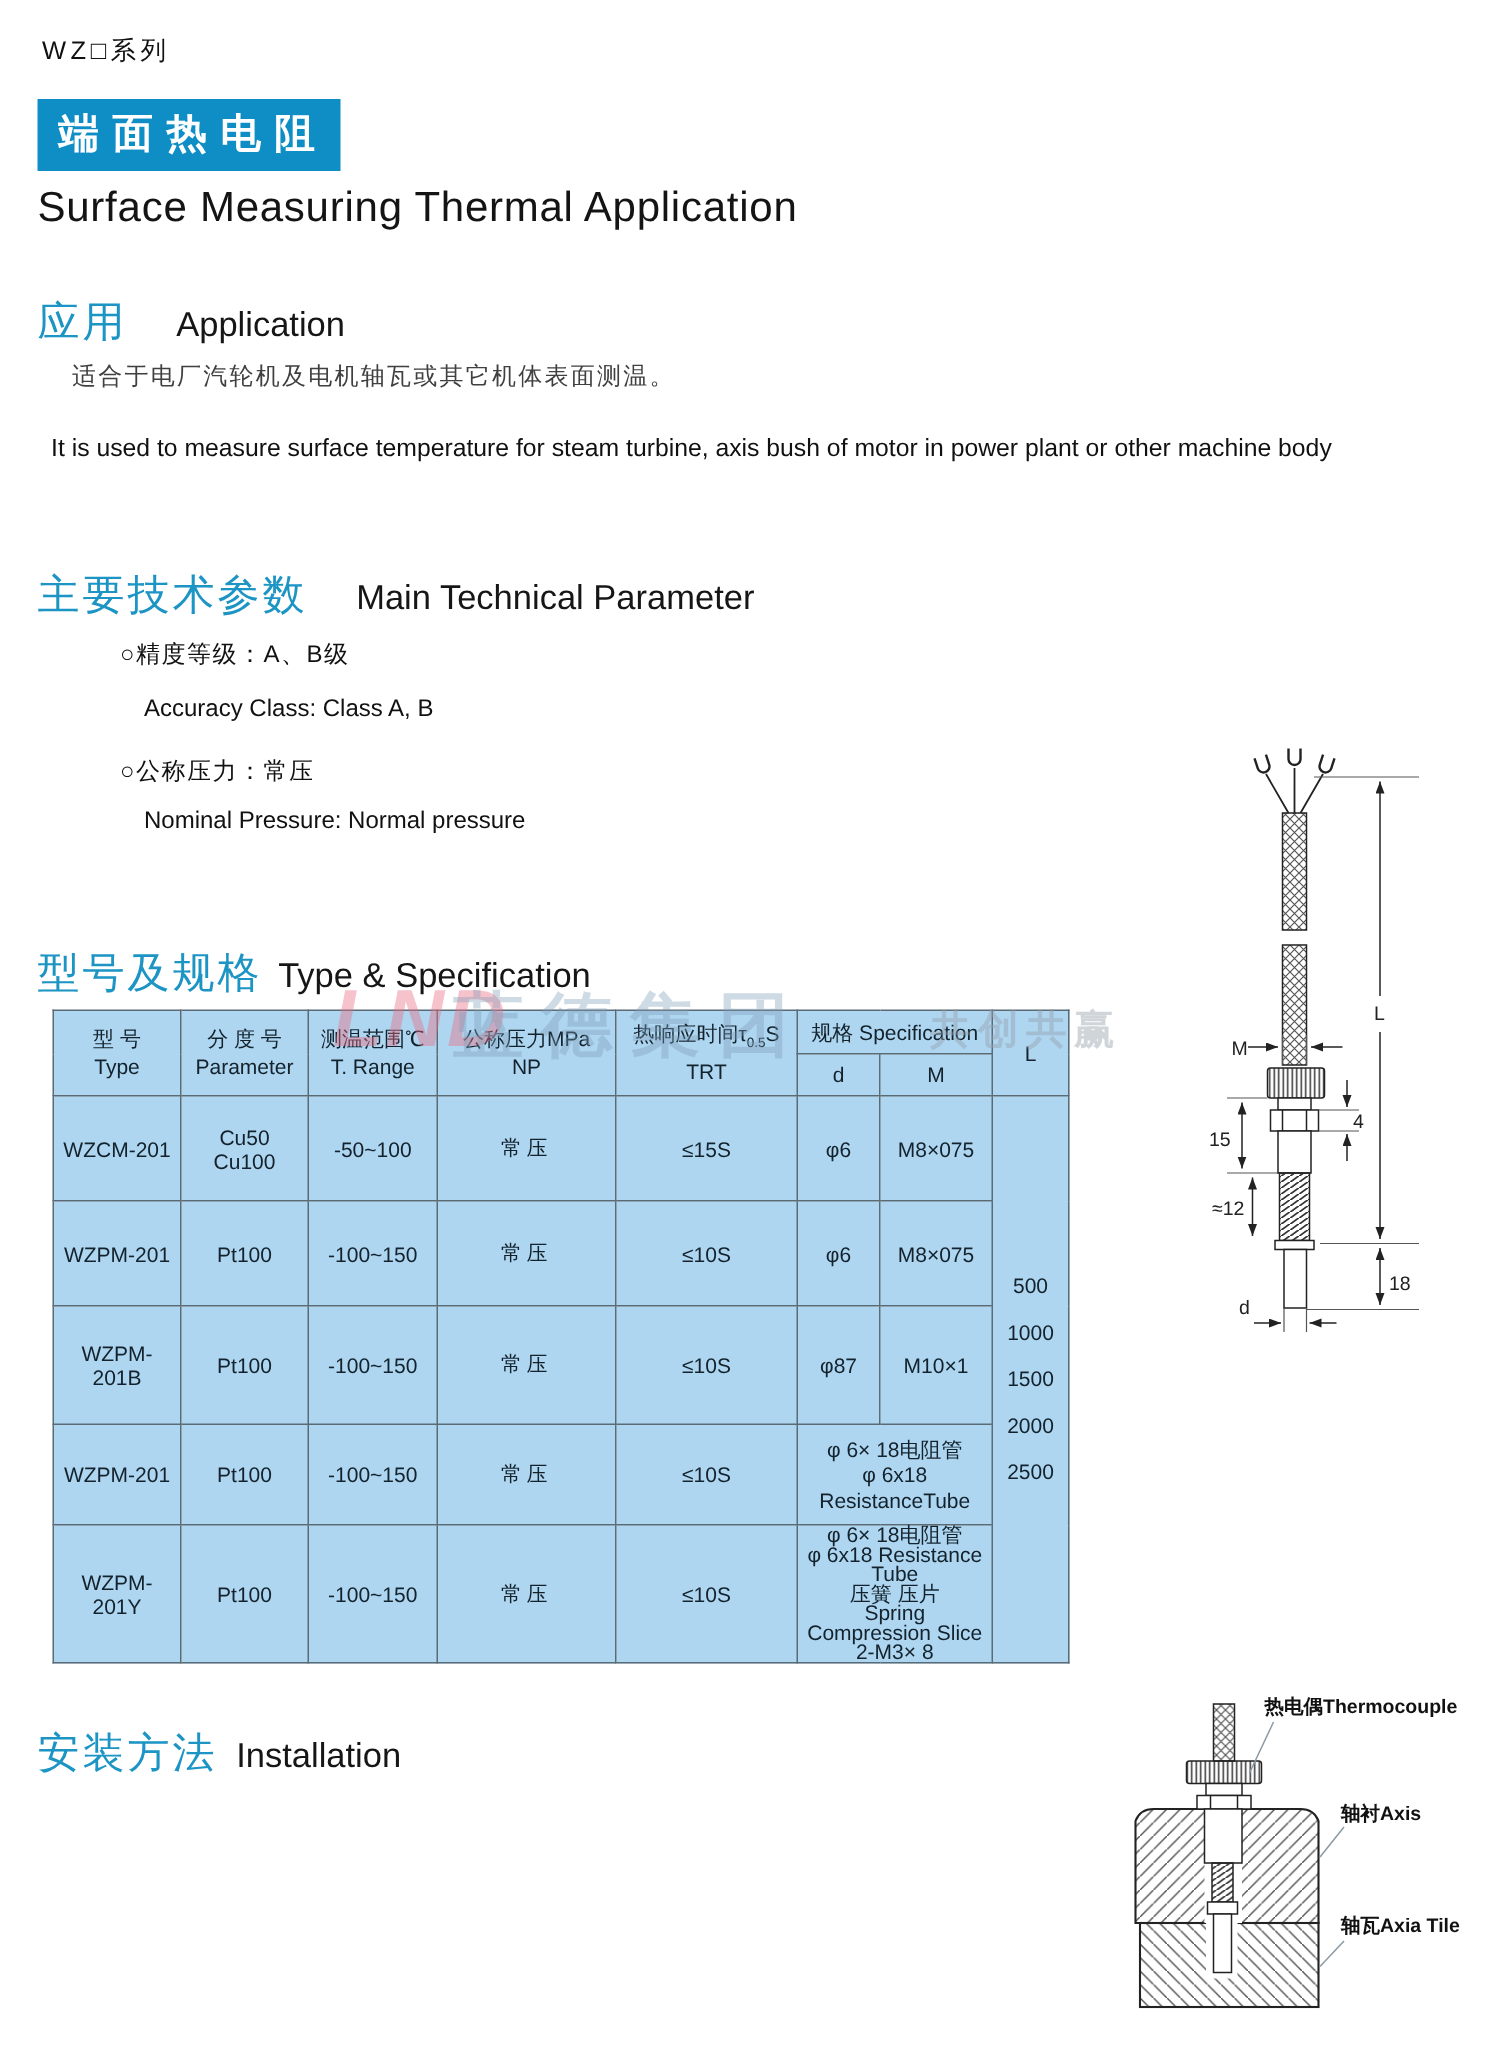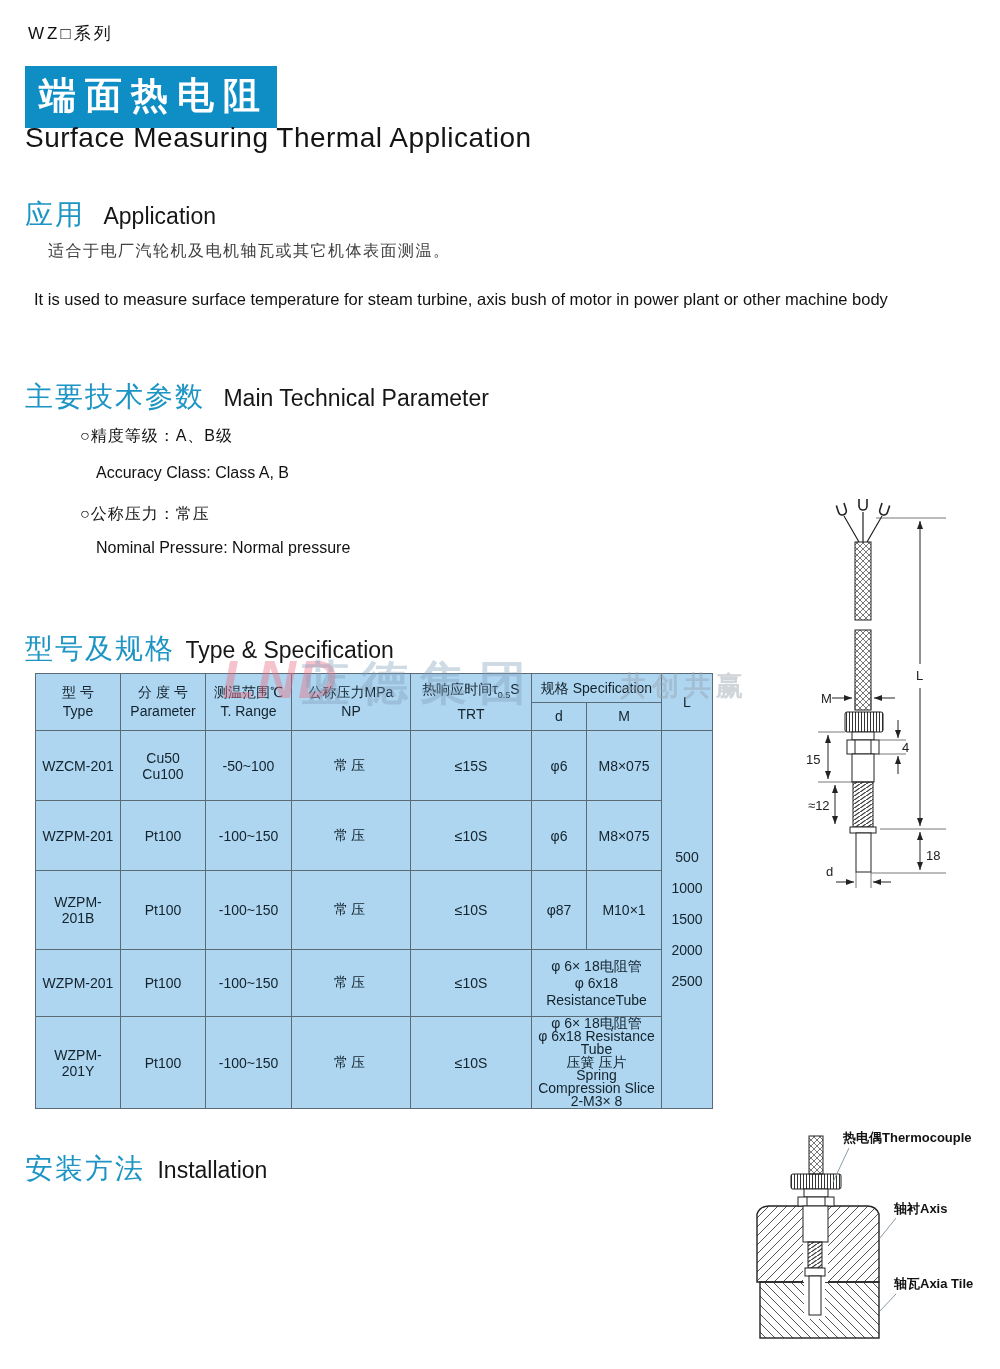--- a/index.html
+++ b/index.html
@@ -1,26 +1,26 @@
 <!DOCTYPE html>
 <html><head>
 <meta charset="utf-8">
 <style>
   html,body{margin:0;padding:0;background:#ffffff;}
   .page{position:relative;width:1000px;height:1369px;background:#ffffff;overflow:hidden;
         font-family:"Liberation Sans", sans-serif;color:#1a1a1a;}
 
   .series{position:absolute;left:28px;top:22px;font-size:17px;letter-spacing:3px;color:#111;}
   .badge{position:absolute;left:25px;top:66px;background:#0e8ec5;color:#ffffff;
-         font-size:37px;font-weight:bold;letter-spacing:9px;padding:5px 8px 7px 14px;}
+         font-size:27px;font-weight:bold;letter-spacing:9px;padding:5px 8px 7px 14px;}
   .main-title{position:absolute;left:25px;top:122px;font-size:28px;font-weight:400;color:#141414;margin:0;letter-spacing:.5px;}
 
   .sec-head{position:absolute;left:25px;white-space:nowrap;}
   .sec-head .zh{font-size:28px;color:#1d95c4;letter-spacing:2px;}
-  .sec-head .en{font-size:23px;color:#161616;margin-left:14px;}
+  .sec-head .en{font-size:23px;color:#161616;margin-left:28px;}
 
   .zh-body{position:absolute;left:48px;font-size:16px;letter-spacing:1.5px;color:#404040;margin:0;}
   .en-body{position:absolute;left:22px;width:930px;font-size:16.5px;line-height:31px;color:#111;margin:12px;}
 
   .bullet-zh{position:absolute;left:80px;font-size:16px;letter-spacing:1px;color:#111;}
   .bullet-en{position:absolute;left:96px;font-size:16px;color:#111;}
 
   
   table.spec{position:absolute;left:35px;top:673px;border-collapse:collapse;table-layout:fixed;width:677px;padding-left:32px;}
   table.spec th, table.spec td{border:1px solid #5b6b76;background:#aed6f0;

